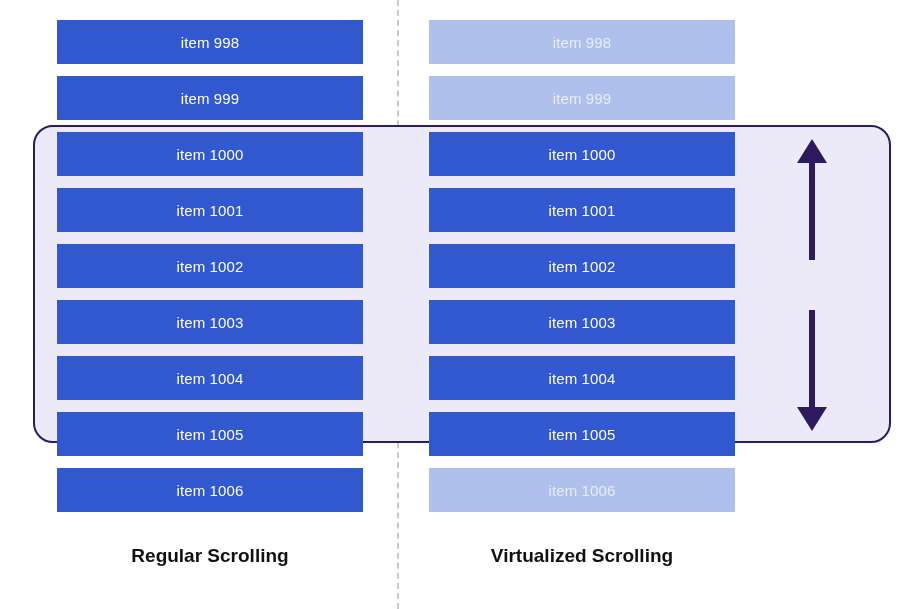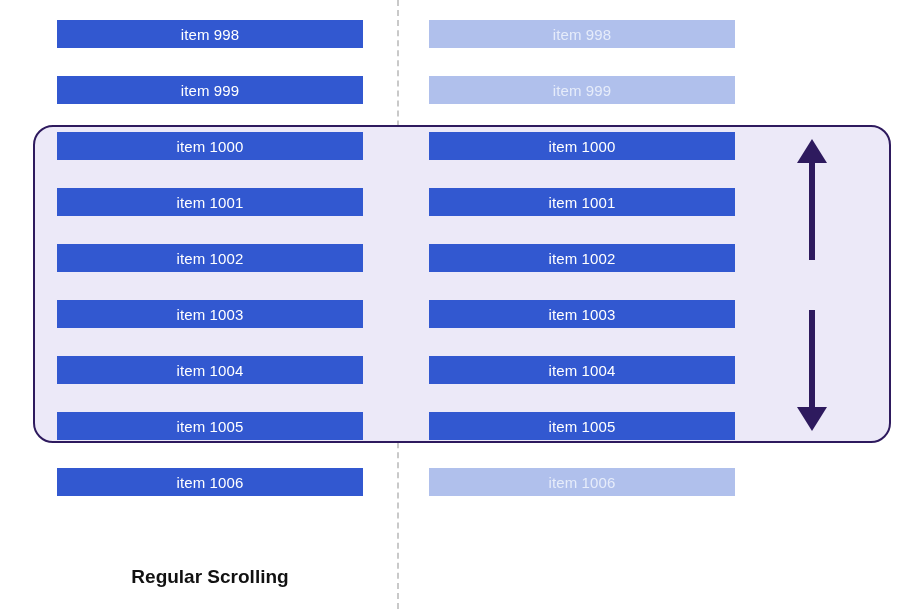--- a/index.html
+++ b/index.html
@@ -39,21 +39,21 @@
     height: 318px;
     box-sizing: border-box;
     background: #ece9f8;
     border: 2px solid #2e1a5e;
     border-radius: 20px;
   }
 
   
   .item {
     position: absolute;
-    height: 28px;
+    height: 44px;
     box-sizing: border-box;
     display: flex;
     align-items: center;
     justify-content: center;
     font-size: 15px;
     letter-spacing: 0.1px;
     white-space: nowrap;
   }
   .col-left  { left: 57px;  width: 306px; }
   .col-right { left: 429px; width: 306px; }
@@ -92,21 +92,20 @@
 
   
   .col-caption {
     position: absolute;
     top: 545px;
     font-size: 19px;
     font-weight: bold;
     color: #111111;
     text-align: center;
     white-space: nowrap;
-    margin-top: 21px;
   }
   .cap-left  { left: 57px;  width: 306px; }
   .cap-right { left: 429px; width: 306px; }
 </style>
 </head>
 <body>
 
 <div id="stage">
 
   <div class="divider"></div>
@@ -179,14 +178,15 @@
 
       <g>
         <rect x="64" y="185" width="6" height="105" fill="#2e1a5e"></rect>
         <polygon points="67,306 82,282 52,282" fill="#2e1a5e"></polygon>
       </g>
     </svg>
   </div>
 
 
   <div class="col-caption cap-left">Regular Scrolling</div>
+  <div class="col-caption cap-right">Virtualized Scrolling</div>
 
 </div>
 
 </body></html>

